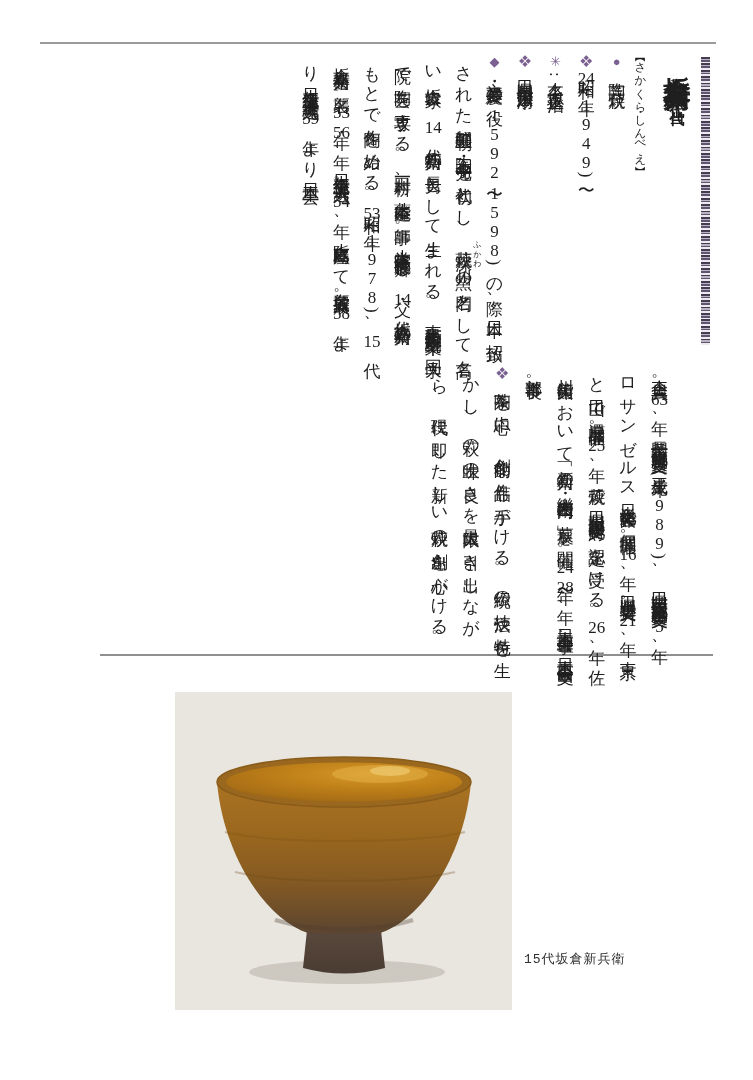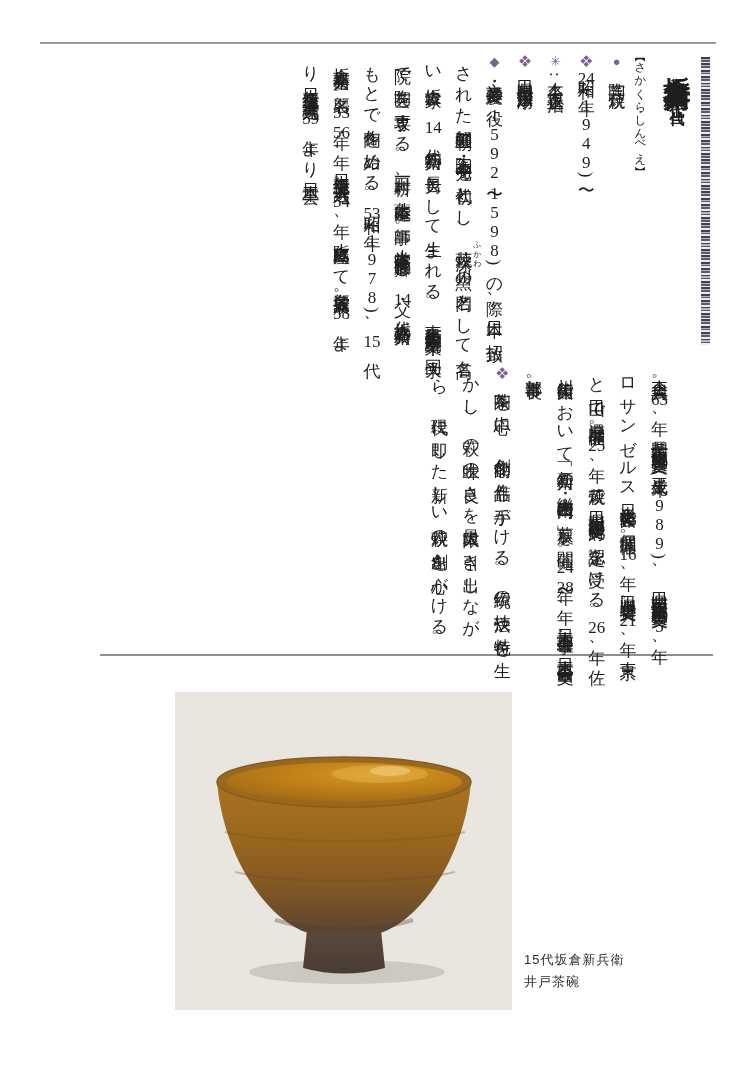--- a/index.html
+++ b/index.html
@@ -42,21 +42,21 @@
   .upr{text-orientation:upright;letter-spacing:0;}
   ruby rt{font-size:8px;letter-spacing:0;}
   
   .photo{
     position:absolute;left:175px;top:692px;width:337px;height:318px;
     background:#e9e6e0;
   }
   .photo svg{display:block;}
   .caption{
     position:absolute;left:524px;top:949px;width:180px;
-    font-family:Liberation Sans, sans-serif;
+    font-family:Liberation Mono, monospace;
     font-size:13px;line-height:1.7;color:#2e2e2e;letter-spacing:1px;
   }
 </style>
 </head>
 <body>
 
 <div class="top-rule"></div>
 <div class="dash-bar"></div>
 <div class="mid-rule"></div>
 
@@ -103,14 +103,13 @@
     <ellipse cx="205" cy="82" rx="48" ry="9" fill="#e8b84d" opacity="0.45"></ellipse>
     <ellipse cx="215" cy="79" rx="20" ry="5" fill="#f2d27a" opacity="0.6"></ellipse>
     <path d="M50,140 C100,152 240,152 290,140" stroke="#7d5518" stroke-width="2" fill="none" opacity="0.35"></path>
     <path d="M60,180 C110,192 230,192 280,180" stroke="#6e4a18" stroke-width="2" fill="none" opacity="0.3"></path>
     <path d="M100,228 C140,240 200,240 238,228" stroke="#4f3e2e" stroke-width="4" fill="none" opacity="0.35"></path>
   </svg>
 </div>
 
 <div class="caption">
   <div>15代坂倉新兵衛</div>
-  <div>井戸茶碗</div>
 </div>
 
 </body></html>

